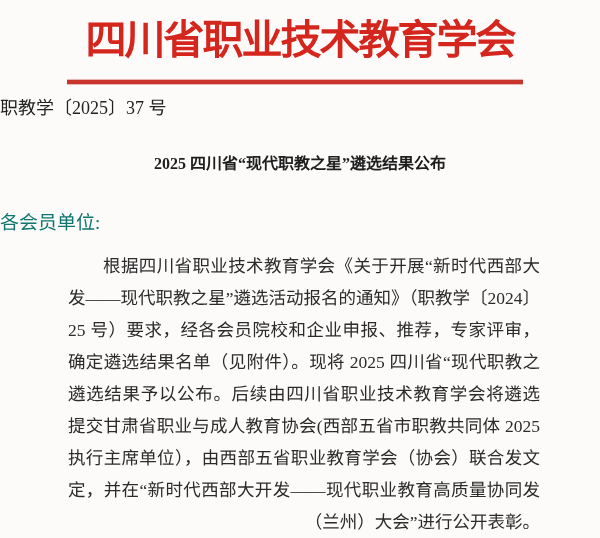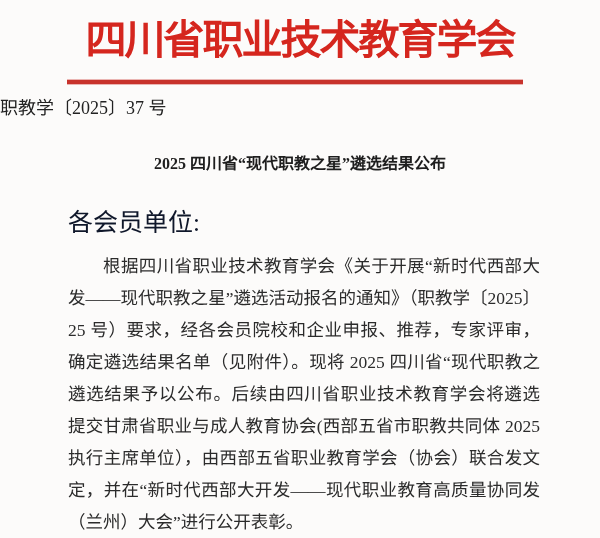--- a/index.html
+++ b/index.html
@@ -48,25 +48,24 @@
     margin: 30px 0 0 0;
     height: 28px;
     line-height: 28px;
     text-align: center;
     font-size: 16px;
     font-weight: bold;
     color: #1e1e1e;
   }
   .salutation {
     margin-top: 32px;
-    padding-left: 68px;
     height: 26px;
     line-height: 26px;
-    font-size: 25px;
-    color: #0f172a;
+    font-size: 19px;
+    color: #0f766e;
   }
   .paragraph {
     margin-top: 14px;
   }
   .line {
     padding-left: 68px;
     padding-right: 60px;
     height: 32px;
     line-height: 32px;
     font-size: 17.5px;
@@ -75,41 +74,41 @@
     word-break: break-all;
   }
   .line.justify {
     text-align: justify;
     text-align-last: justify;
   }
   .line.indent {
     text-indent: 2em;
   }
   .line.last {
-    text-align: left;
+    text-align: right;
   }
 </style>
 </head>
 <body>
 
 <div class="doc">
 
   <h1 class="org-title">四川省职业技术教育学会</h1>
 
   <div class="header-rule"></div>
 
   <div class="doc-number">职教学〔2025〕37 号</div>
 
   <h2 class="doc-title">2025 四川省“现代职教之星”遴选结果公布</h2>
 
   <div class="salutation">各会员单位:</div>
 
   <div class="paragraph">
     <div class="line justify indent">根据四川省职业技术教育学会《关于开展“新时代西部大开</div>
-    <div class="line justify">发——现代职教之星”遴选活动报名的通知》（职教学〔2025〕</div>
+    <div class="line justify">发——现代职教之星”遴选活动报名的通知》（职教学〔2024〕</div>
     <div class="line justify">25 号）要求，经各会员院校和企业申报、推荐，专家评审，最终</div>
     <div class="line justify">确定遴选结果名单（见附件）。现将 2025 四川省“现代职教之星”</div>
     <div class="line justify">遴选结果予以公布。后续由四川省职业技术教育学会将遴选结果</div>
     <div class="line justify">提交甘肃省职业与成人教育协会(西部五省市职教共同体 2025 年</div>
     <div class="line justify">执行主席单位），由西部五省职业教育学会（协会）联合发文认</div>
     <div class="line justify">定，并在“新时代西部大开发——现代职业教育高质量协同发展</div>
     <div class="line last">（兰州）大会”进行公开表彰。</div>
   </div>
 
 </div>

